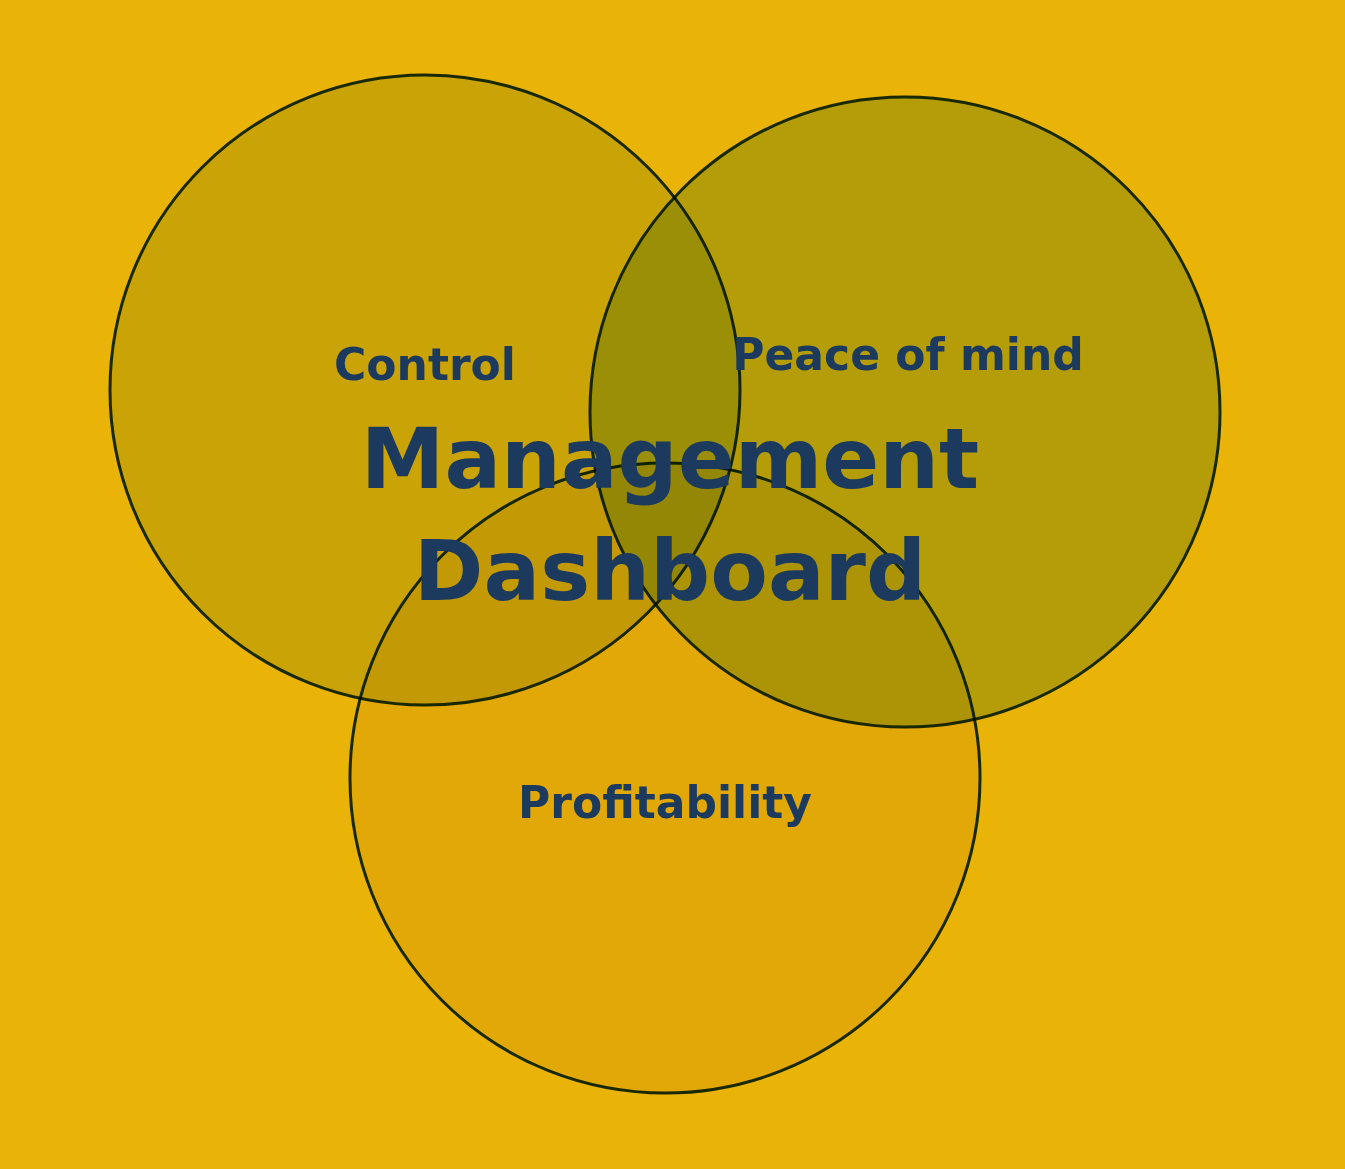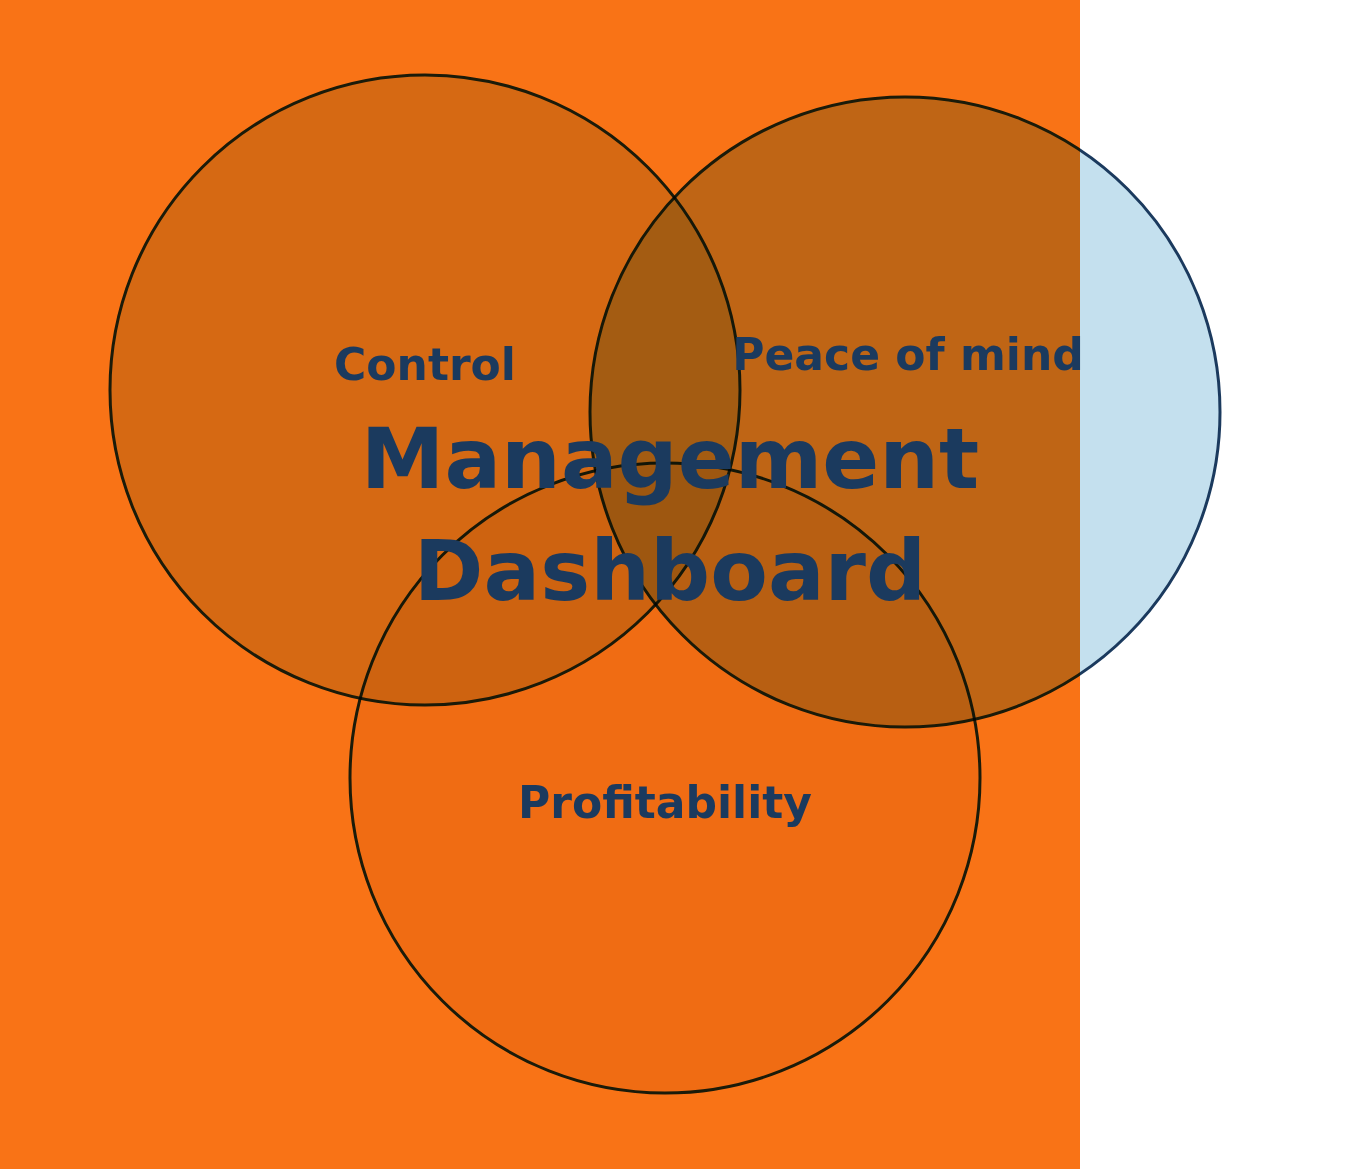--- a/index.html
+++ b/index.html
@@ -6,23 +6,23 @@
     margin: 0;
     padding: 0;
     background: #ffffff;
     width: 1345px;
     height: 1169px;
     overflow: hidden;
     font-family: "DejaVu Sans", "Liberation Sans", sans-serif;
   }
   .stage {
     position: relative;
-    width: 1080px;
+    width: 1345px;
     height: 1169px;
-    background: #f97316;
+    background: #eab308;
     text-align: center;
   }
   svg {
     display: block;
   }
   .venn-circle {
     mix-blend-mode: multiply;
     stroke: #1b3a5e;
     stroke-width: 3;
   }

